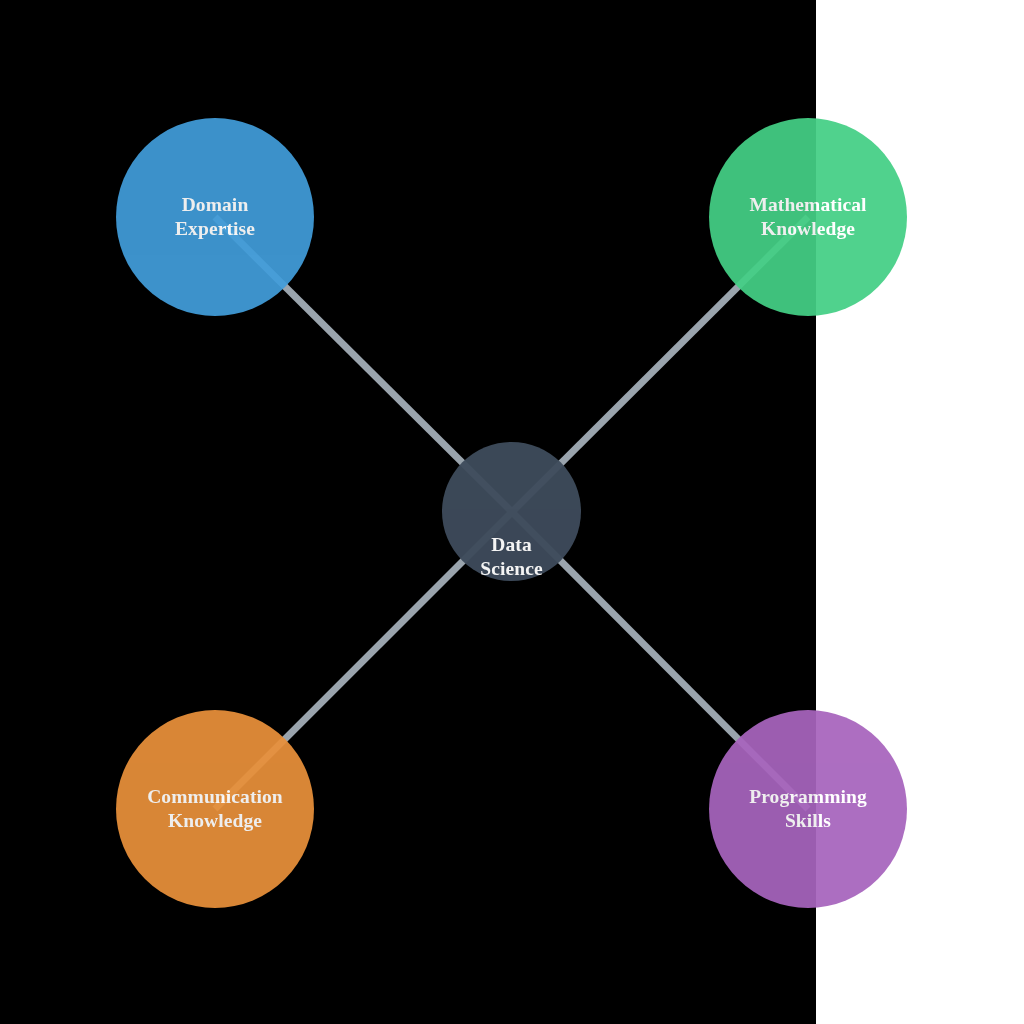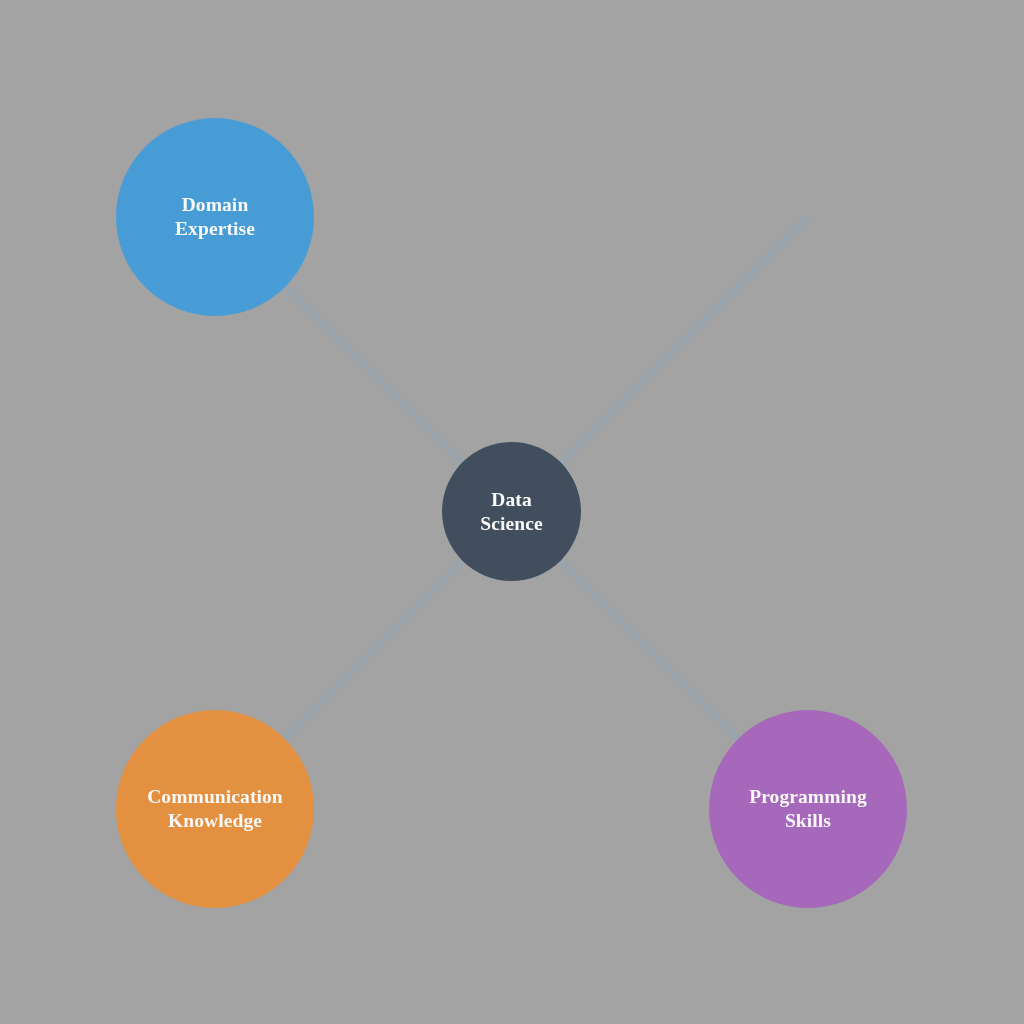--- a/index.html
+++ b/index.html
@@ -8,23 +8,23 @@
     background: #ffffff;
   }
   body {
     width: 1024px;
     height: 1024px;
     font-family: "Liberation Serif", "DejaVu Serif", serif;
     overflow: hidden;
   }
   #diagram {
     position: relative;
-    width: 1024px;
+    width: 816px;
     height: 1024px;
-    background: #a3a3a3;
+    background: #000000;
   }
   #edge-layer {
     position: absolute;
     left: 0;
     top: 0;
     width: 1024px;
     height: 1024px;
   }
   .node {
     position: absolute;
@@ -77,29 +77,33 @@
     <line x1="808" y1="217" x2="512" y2="512" stroke="#9aa4ad" stroke-width="7" stroke-linecap="butt"></line>
     <line x1="215" y1="809" x2="512" y2="512" stroke="#9aa4ad" stroke-width="7" stroke-linecap="butt"></line>
     <line x1="808" y1="809" x2="512" y2="512" stroke="#9aa4ad" stroke-width="7" stroke-linecap="butt"></line>
   </svg>
 
   <div class="node node-outer" id="node-domain-expertise" style="background:#419cd9;">
     <span class="node-label">Domain
 Expertise</span>
   </div>
 
+  <div class="node node-outer" id="node-mathematical-knowledge" style="background:#44cf85;">
+    <span class="node-label">Mathematical
+Knowledge</span>
+  </div>
 
   <div class="node node-outer" id="node-communication-abilities" style="background:#e8903a;">
     <span class="node-label">Communication
 Knowledge</span>
   </div>
 
   <div class="node node-outer" id="node-programming-skills" style="background:#a764bd;">
     <span class="node-label">Programming
 Skills</span>
   </div>
 
-  <div class="node node-center" id="node-data-science" style="background:#3e4b5b;">
+  <div class="node node-center" id="node-data-science" style="background:#3e4b5b;align-items:flex-end;">
     <span class="node-label">Data
 Science</span>
   </div>
 
 </div>
 
 </body></html>

